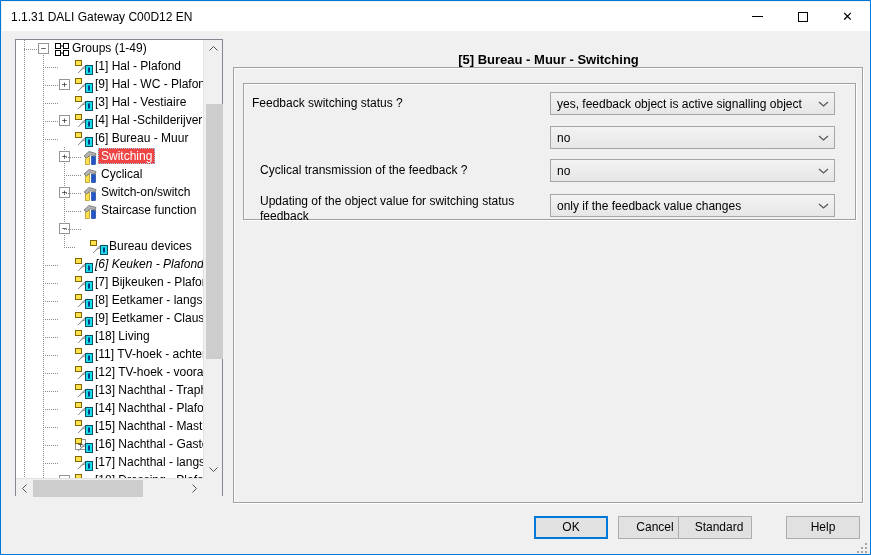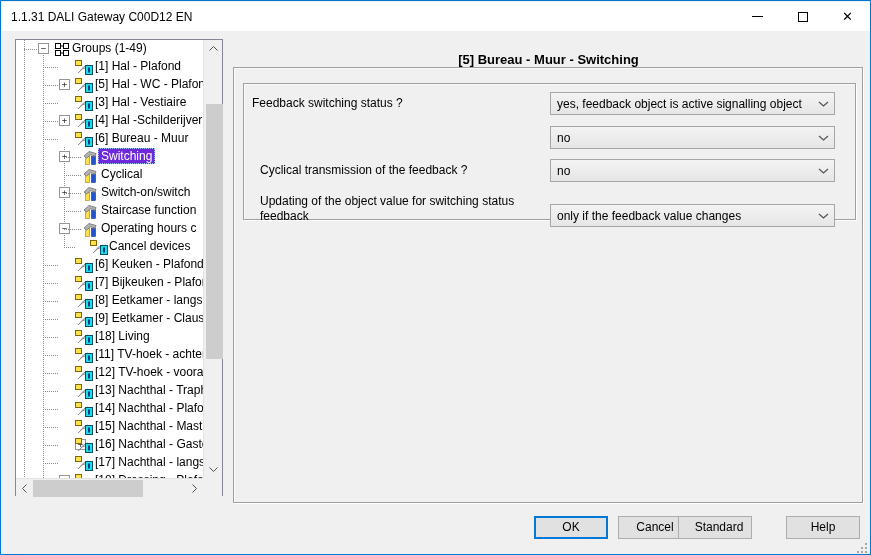--- a/index.html
+++ b/index.html
@@ -21,21 +21,21 @@
   .glyph-max { width:10px; height:10px; border:1px solid #000; display:block; }
   .glyph-close { font-size:13px; line-height:1; color:#000; }
   
   #tree-panel {
     position:absolute; left:14px; top:38px; width:208px; height:457px;
     background:#fff; border:1px solid #828790;
   }
   #tree-view { position:absolute; left:0px; top:0px; width:189px; height:438px; overflow:hidden; }
   .tree-row { position:absolute; height:18px; display:flex; align-items:center; white-space:nowrap; }
   .tree-label { padding:1px 3px; font-size:12px; }
-  .tree-label.selected { background:#6d28d9; color:#fff; outline:1px dotted #99c7f0; outline-offset:-1px; }
+  .tree-label.selected { background:#ef4444; color:#fff; outline:1px dotted #99c7f0; outline-offset:-1px; }
   .vline, .hstub { position:absolute; }
   .vline { width:1px; background-image:repeating-linear-gradient(to bottom,#8a8a8a 0 1px,transparent 1px 2px); }
   .hstub { height:1px; background-image:repeating-linear-gradient(to right,#8a8a8a 0 1px,transparent 1px 2px); }
   .expander {
     position:absolute; width:11px; height:11px; background:#fff; border:1px solid #969696;
     font-size:9px; line-height:9px; text-align:center; color:#333; font-family:"DejaVu Sans Mono",monospace;
   }
   .tree-icon { position:absolute; top:2px; }
   
   .sb { position:absolute; background:#f0f0f0; }
@@ -131,21 +131,21 @@
         <div class="hstub" style="left: 27px; top: 45px; width: 16px;"></div>
         <div class="tree-row" style="top: 36px; left: 0px; width: 189px;">
           <span class="expander" style="left: 43px; top: 39px;">+</span>
           <span class="tree-icon" style="left: 59px;"><svg width="18" height="15">
               <rect x="0.5" y="0.5" width="6" height="5" fill="#ffe14d" stroke="#806800"></rect>
               <path d="M5 11 Q8 6 13 5" fill="none" stroke="#8a8a8a"></path>
               <path d="M3 13 Q7 8 12 7" fill="none" stroke="#8a8a8a"></path>
               <rect x="10.5" y="5.5" width="7" height="9" fill="#19e0e6" stroke="#0a4f66"></rect>
               <rect x="13" y="7.5" width="2" height="5" fill="#063a8c"></rect>
             </svg></span>
-          <span class="tree-label" style="position: absolute; left: 76px; top: 0px;">[5] Hal - WC - Plafon</span>
+          <span class="tree-label" style="position: absolute; left: 76px; top: 0px;">[9] Hal - WC - Plafon</span>
         </div>
         <div class="hstub" style="left: 27px; top: 63px; width: 16px;"></div>
         <div class="tree-row" style="top: 54px; left: 0px; width: 189px;">
           <span class="expander" style="left: 43px; top: 57px;">+</span>
           <span class="tree-icon" style="left: 59px;"><svg width="18" height="15">
               <rect x="0.5" y="0.5" width="6" height="5" fill="#ffe14d" stroke="#806800"></rect>
               <path d="M5 11 Q8 6 13 5" fill="none" stroke="#8a8a8a"></path>
               <path d="M3 13 Q7 8 12 7" fill="none" stroke="#8a8a8a"></path>
               <rect x="10.5" y="5.5" width="7" height="9" fill="#19e0e6" stroke="#0a4f66"></rect>
               <rect x="13" y="7.5" width="2" height="5" fill="#063a8c"></rect>
@@ -206,42 +206,34 @@
         <div class="hstub" style="left: 48px; top: 171px; width: 18px;"></div>
         <div class="tree-row" style="top: 162px; left: 0px; width: 189px;">
           <span class="tree-icon" style="left: 66px;"><svg width="18" height="15">
               <rect x="3.5" y="6.5" width="4" height="8" fill="#ffe14d" stroke="#9a7d00" stroke-width="0.6"></rect>
               <rect x="9.5" y="6.5" width="4" height="8" fill="#2255cc" stroke="#123a80" stroke-width="0.6"></rect>
               <path d="M2 6 L7 1.5 L14 3.5 L13.2 6 L8.5 4.8 L4.5 8 Z" fill="#b4b4b4" stroke="#6e6e6e" stroke-width="0.8"></path>
             </svg></span>
           <span class="tree-label" style="position: absolute; left: 82px; top: 0px;">Staircase function</span>
         </div>
         <div class="hstub" style="left: 48px; top: 189px; width: 18px;"></div>
-        <div class="tree-row" style="top: 180px; left: 0px; width: 189px;">
-          <span class="tree-icon" style="left: 66px;"><svg width="18" height="15">
-              <rect x="3.5" y="6.5" width="4" height="8" fill="#ffe14d" stroke="#9a7d00" stroke-width="0.6"></rect>
-              <rect x="9.5" y="6.5" width="4" height="8" fill="#2255cc" stroke="#123a80" stroke-width="0.6"></rect>
-              <path d="M2 6 L7 1.5 L14 3.5 L13.2 6 L8.5 4.8 L4.5 8 Z" fill="#b4b4b4" stroke="#6e6e6e" stroke-width="0.8"></path>
-            </svg></span>
-          <span class="tree-label" style="position: absolute; left: 82px; top: 0px;">Operating hours c</span>
-        </div>
         <div class="hstub" style="left: 48px; top: 207px; width: 11px;"></div>
         <div class="tree-row" style="top: 198px; left: 0px; width: 189px;">
           <span class="expander" style="left: 59px; top: 201px;">+</span>
           <span class="tree-icon" style="left: 74px;"><svg width="18" height="15">
               <rect x="0.5" y="0.5" width="6" height="5" fill="#ffe14d" stroke="#806800"></rect>
               <path d="M5 11 Q8 6 13 5" fill="none" stroke="#8a8a8a"></path>
               <path d="M3 13 Q7 8 12 7" fill="none" stroke="#8a8a8a"></path>
               <rect x="10.5" y="5.5" width="7" height="9" fill="#19e0e6" stroke="#0a4f66"></rect>
               <rect x="13" y="7.5" width="2" height="5" fill="#063a8c"></rect>
             </svg></span>
-          <span class="tree-label" style="position: absolute; left: 90px; top: 0px;">Cancel devices</span>
+          <span class="tree-label" style="position: absolute; left: 90px; top: 0px;">Bureau devices</span>
         </div>
         <div class="hstub" style="left: 27px; top: 225px; width: 16px;"></div>
-        <div class="tree-row" style="top: 216px; left: 0px; width: 169px;">
+        <div class="tree-row" style="top: 216px; left: 0px; width: 169px; font-style: italic;">
           <span class="expander" style="left: 43px; top: 219px;">+</span>
           <span class="tree-icon" style="left: 59px;"><svg width="18" height="15">
               <rect x="0.5" y="0.5" width="6" height="5" fill="#ffe14d" stroke="#806800"></rect>
               <path d="M5 11 Q8 6 13 5" fill="none" stroke="#8a8a8a"></path>
               <path d="M3 13 Q7 8 12 7" fill="none" stroke="#8a8a8a"></path>
               <rect x="10.5" y="5.5" width="7" height="9" fill="#19e0e6" stroke="#0a4f66"></rect>
               <rect x="13" y="7.5" width="2" height="5" fill="#063a8c"></rect>
             </svg></span>
           <span class="tree-label" style="position: absolute; left: 76px; top: 0px;">[6] Keuken - Plafond</span>
         </div>
@@ -430,21 +422,21 @@
       <div class="param-label" style="left: 16px; top: 79px;">Cyclical transmission of the feedback ?</div>
       <div class="combo" style="top: 75px;">
         <span class="combo-value">no</span>
         <span class="combo-arrow">
           <svg width="11" height="6">
             <polyline points="1,1 5.5,5 10,1" fill="none" stroke="#555" stroke-width="1.2"></polyline>
           </svg>
         </span>
       </div>
       <div class="param-label" style="left: 16px; top: 110px;">Updating of the object value for switching status feedback</div>
-      <div class="combo" style="top: 120px;">
+      <div class="combo" style="top: 110px;">
         <span class="combo-value">only if the feedback value changes</span>
         <span class="combo-arrow">
           <svg width="11" height="6">
             <polyline points="1,1 5.5,5 10,1" fill="none" stroke="#555" stroke-width="1.2"></polyline>
           </svg>
         </span>
       </div>
     </div>
 
   <button class="dlg-btn default" style="left:533px;">OK</button>

